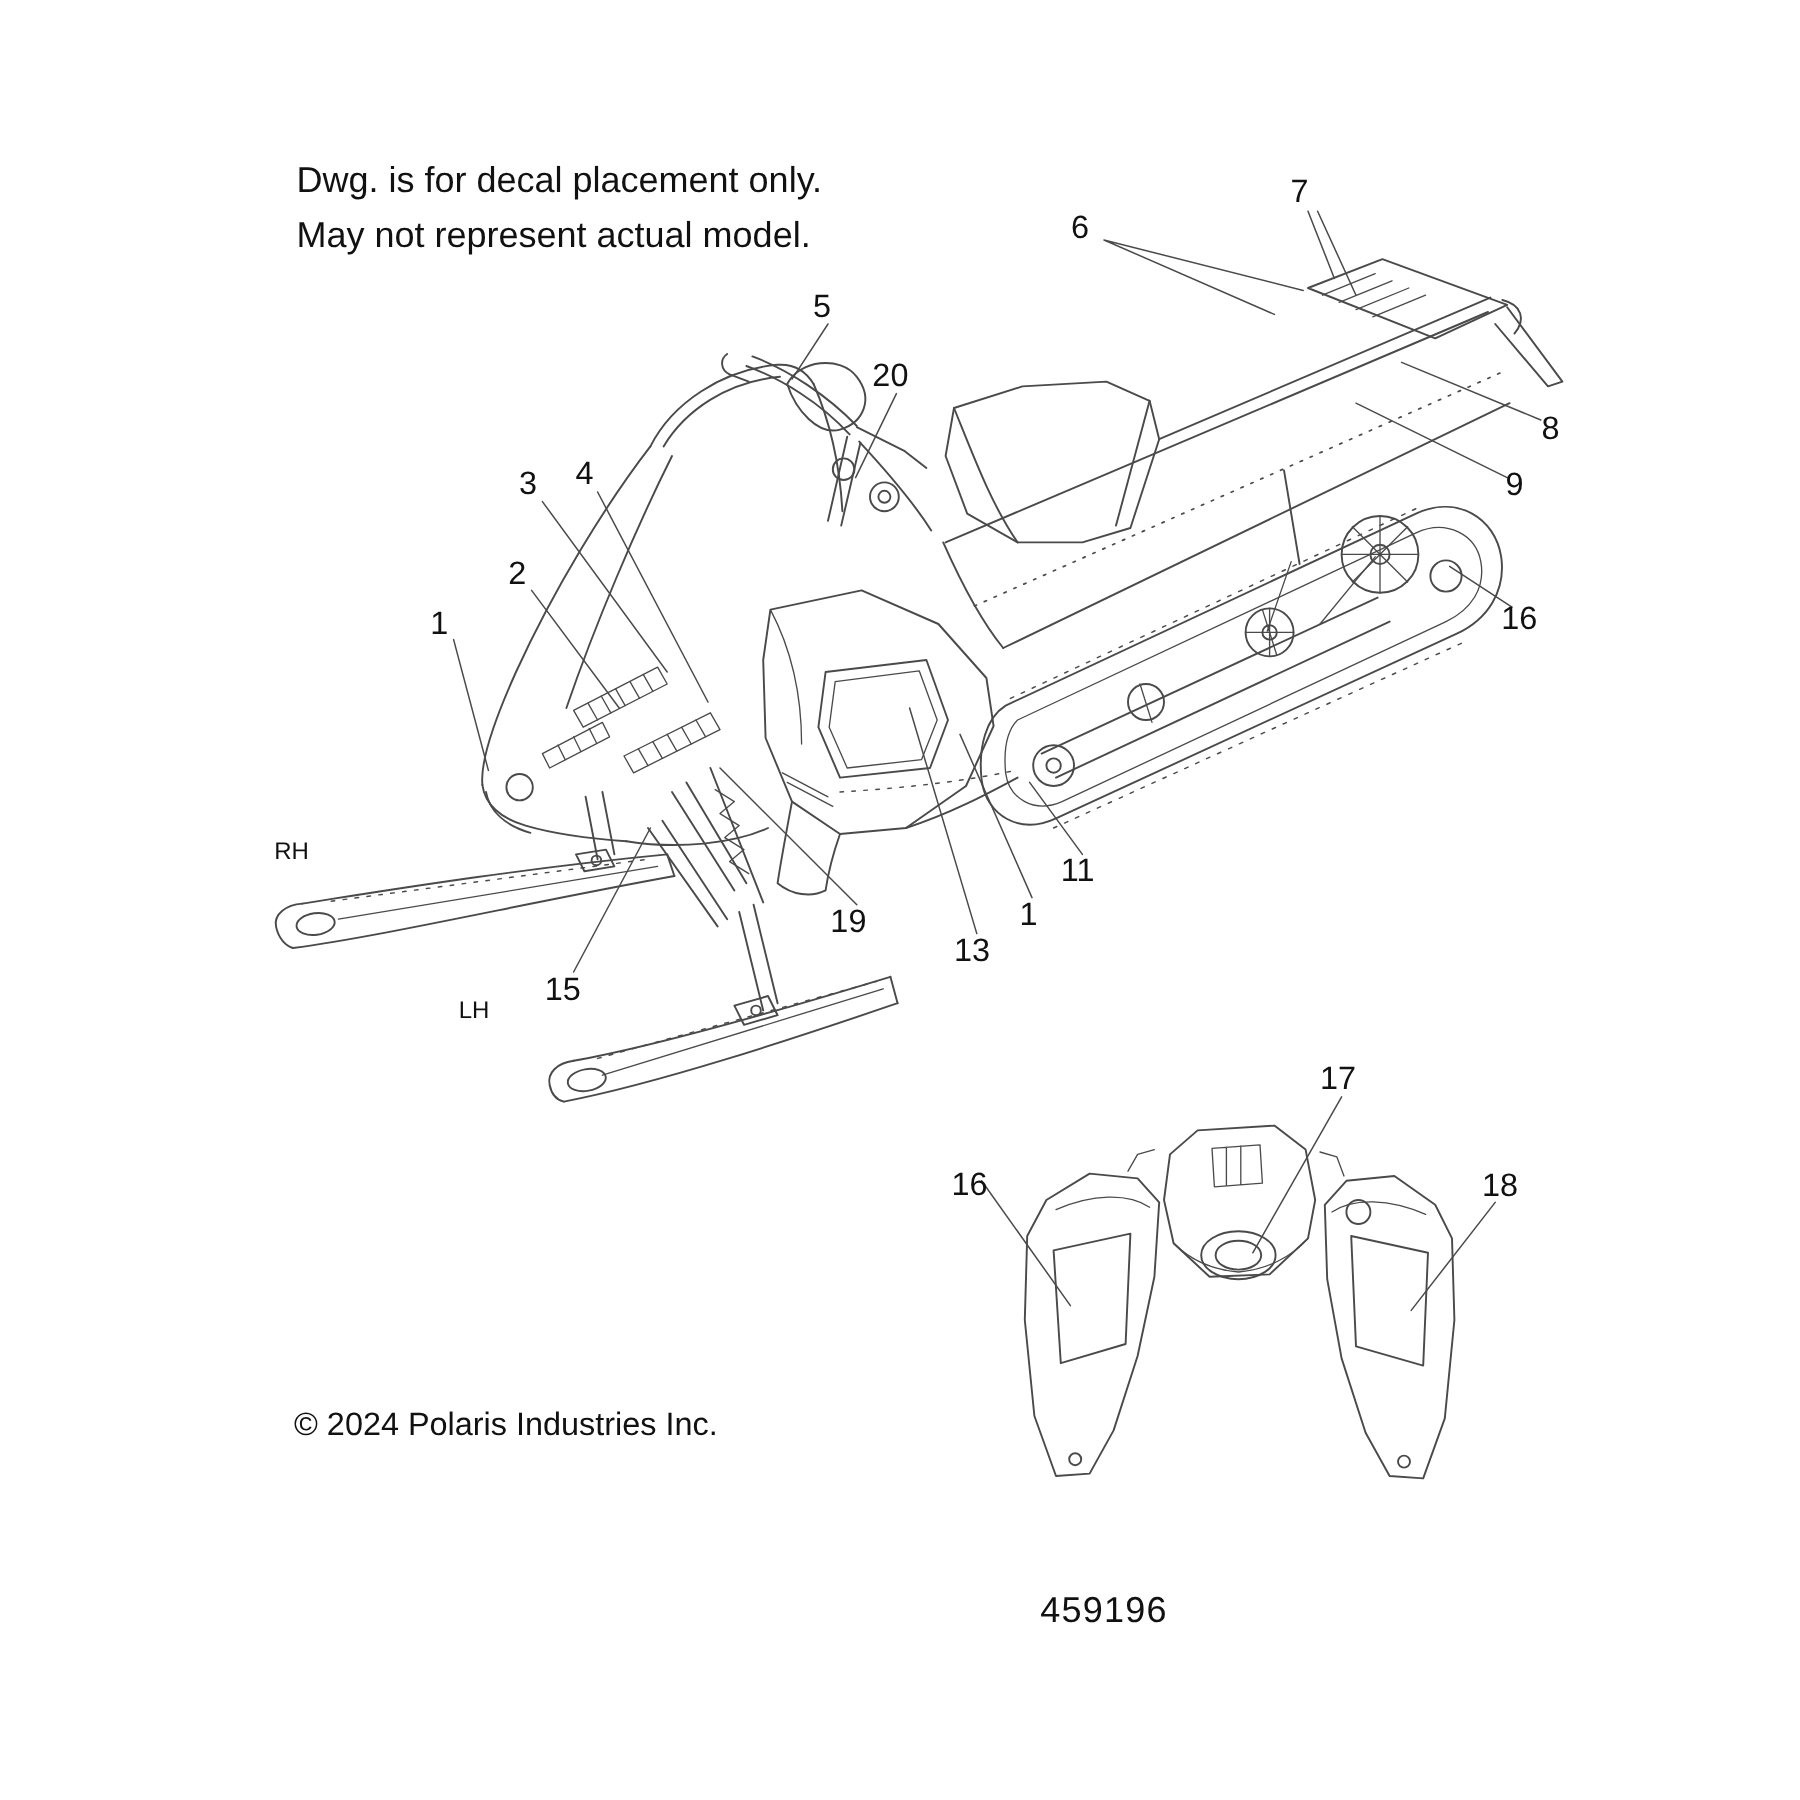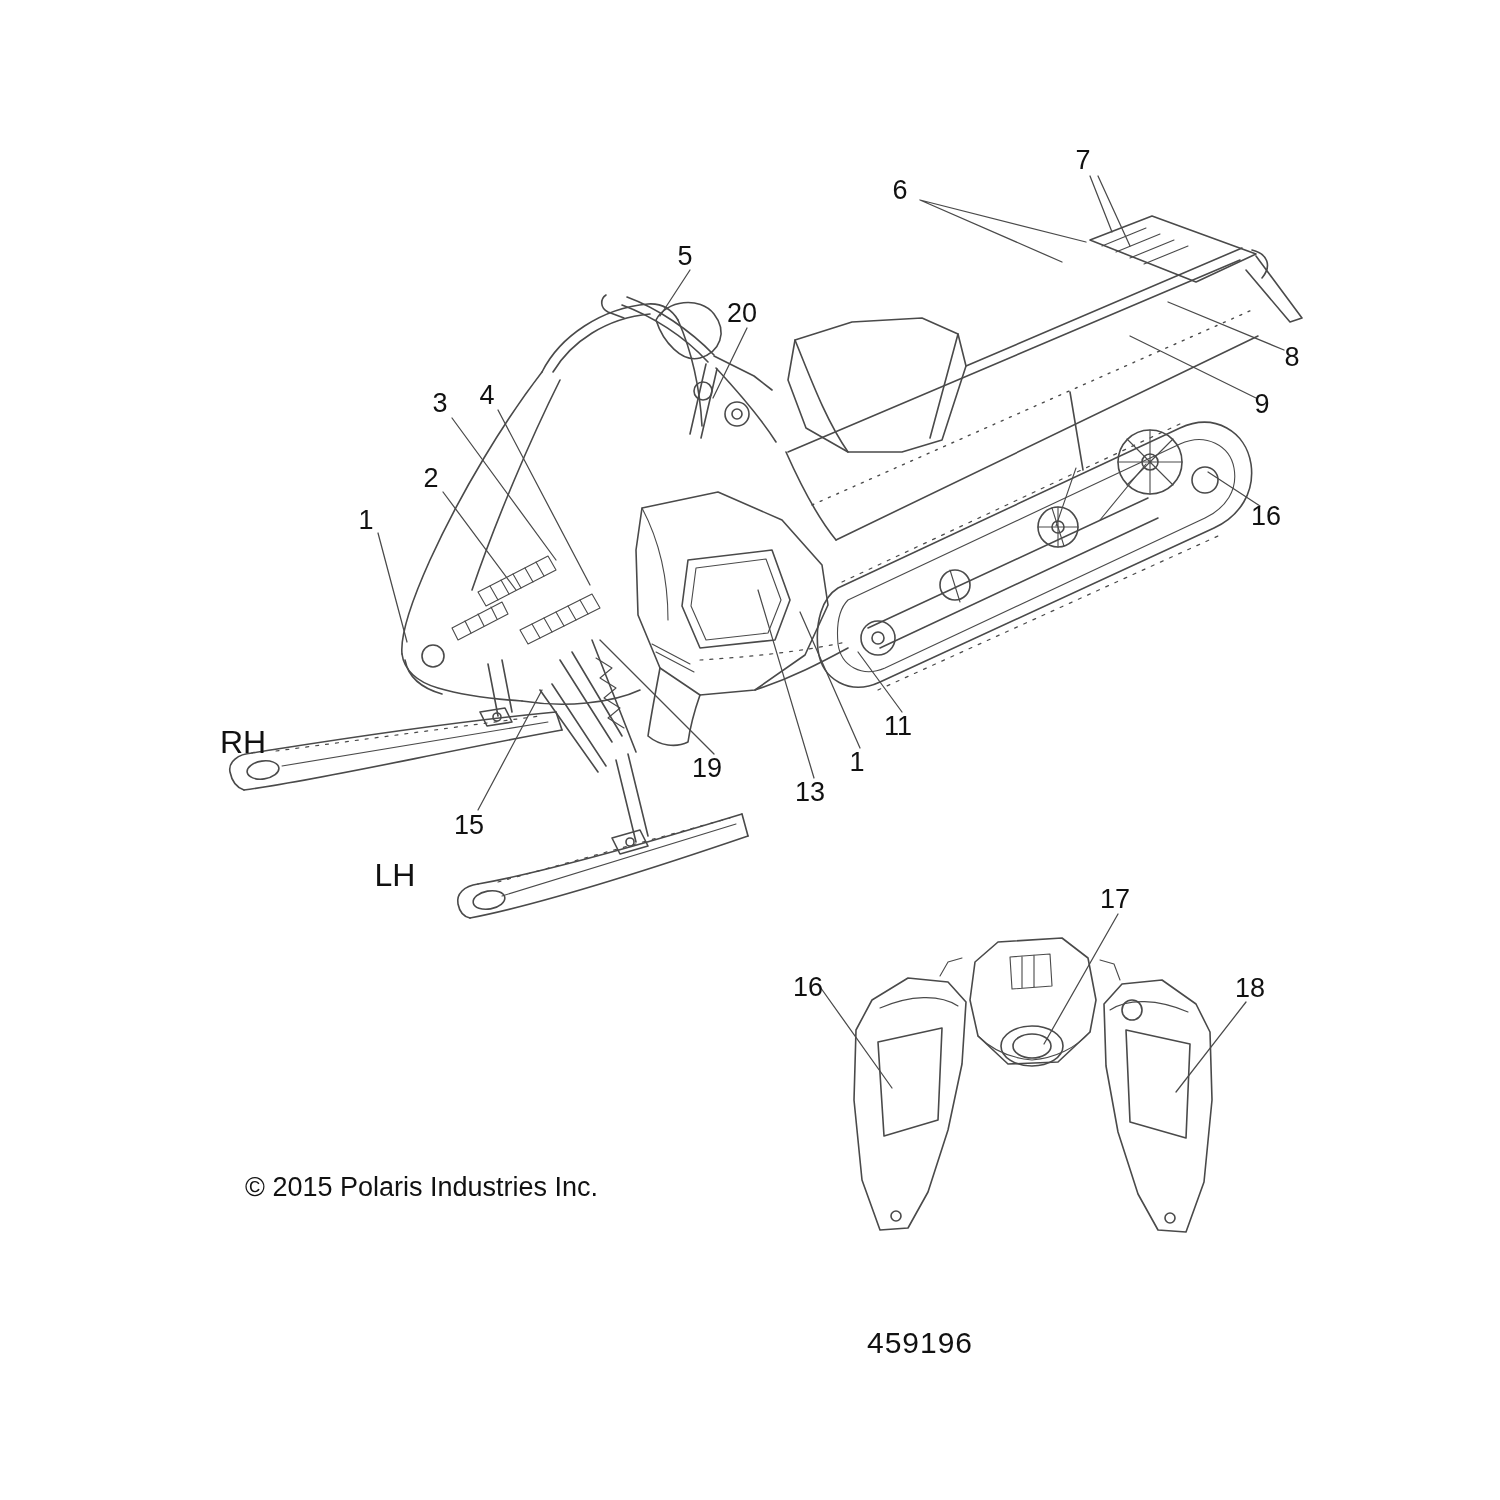--- a/index.html
+++ b/index.html
@@ -6,21 +6,21 @@
   body{font-family:"Liberation Sans","DejaVu Sans",sans-serif;color:var(--text,#111);}
   .canvas{position:relative;width:1500px;height:1500px;background:var(--background,#fff);overflow:hidden;}
   .canvas svg{position:absolute;left:0;top:0;}
   .canvas svg *{fill:none;stroke:var(--line-art,#4a4a4a);stroke-width:1.6;stroke-linecap:round;stroke-linejoin:round;}
   .canvas svg .thin, .canvas svg .thin *{stroke-width:1.1;}
   .canvas svg .dash, .canvas svg .dash *{stroke-dasharray:3 7;stroke-width:1.2;}
   .canvas svg .rivets{stroke-dasharray:2 7;stroke-width:1.4;}
   .canvas svg .leader *{stroke-width:1.25;}
   .txt{position:absolute;white-space:nowrap;}
   .num{transform:translate(-50%,-50%);font-size:27px;}
-  .side-label{transform:translate(-50%,-50%);font-size:32px;margin-top:32px;}
+  .side-label{transform:translate(-50%,-50%);font-size:20px;}
   .disclaimer{font-size:30px;line-height:46px;}
   .copyright{font-size:27px;}
   .docnum{font-size:30px;transform:translateX(-50%);letter-spacing:1px;}
 </style>
 </head>
 <body>
 
 <div class="canvas">
 
   <svg viewBox="0 0 1500 1500" width="1500" height="1500">
@@ -190,20 +190,24 @@
       <path d="M814 778 L758 590"></path>
       <path d="M714 754 L600 640"></path>
       <path d="M478 810 L542 690"></path>
       <path d="M818 984 L892 1088"></path>
       <path d="M1118 914 L1044 1044"></path>
       <path d="M1246 1002 L1176 1092"></path>
       <path d="M747 328 L713 398"></path>
     </g>
   </svg>
 
+  <div class="txt disclaimer" style="left:247px;top:128px">
+    <div>Dwg. is for decal placement only.</div>
+    <div>May not represent actual model.</div>
+  </div>
 
   <span class="txt num" style="left:366px;top:520px">1</span>
   <span class="txt num" style="left:431px;top:478px">2</span>
   <span class="txt num" style="left:440px;top:403px">3</span>
   <span class="txt num" style="left:487px;top:395px">4</span>
   <span class="txt num" style="left:685px;top:256px">5</span>
   <span class="txt num" style="left:900px;top:190px">6</span>
   <span class="txt num" style="left:1083px;top:160px">7</span>
   <span class="txt num" style="left:1292px;top:357px">8</span>
   <span class="txt num" style="left:1262px;top:404px">9</span>
@@ -214,17 +218,17 @@
   <span class="txt num" style="left:707px;top:768px">19</span>
   <span class="txt num" style="left:469px;top:825px">15</span>
   <span class="txt num" style="left:808px;top:987px">16</span>
   <span class="txt num" style="left:1115px;top:899px">17</span>
   <span class="txt num" style="left:1250px;top:988px">18</span>
   <span class="txt num" style="left:742px;top:313px">20</span>
 
   <span class="txt side-label" style="left:243px;top:710px">RH</span>
   <span class="txt side-label" style="left:395px;top:843px">LH</span>
 
-  <div class="txt copyright" style="left:245px;top:1172px">© 2015 Polaris Industries Inc.</div>
+  <div class="txt copyright" style="left:245px;top:1172px">© 2024 Polaris Industries Inc.</div>
 
   <div class="txt docnum" style="left:920px;top:1326px">459196</div>
 
 </div>
 
 </body></html>

